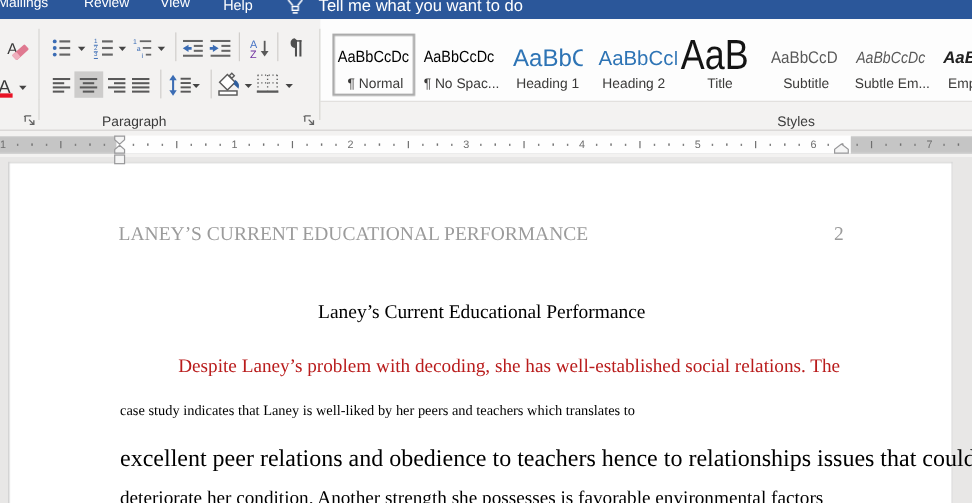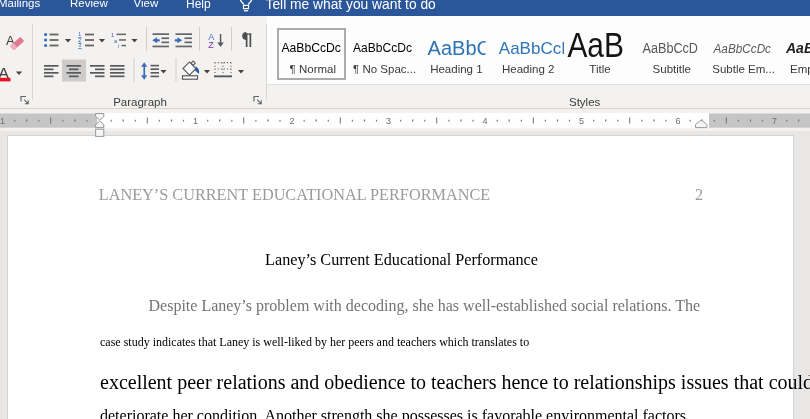--- a/index.html
+++ b/index.html
@@ -4,41 +4,41 @@
 html,body{width:810px;height:419px;overflow:hidden;background:#e8e7e6;font-family:"Liberation Sans",sans-serif}
 .abs{position:absolute;transform:translateZ(0)}
 svg{transform:translateZ(0)}
 .serif{font-family:Liberation Serif, serif;white-space:nowrap}
 </style></head>
 <body>
 <div class="abs" style="left:0;top:16px;width:810px;height:115px;background:#f3f2f1"></div>
 <div class="abs" style="left:267px;top:16px;width:543px;height:67.5px;background:#fdfdfd"></div>
 <div class="abs" style="left:267px;top:83.5px;width:543px;height:1px;background:#e2e0de"></div>
 <div class="abs" style="left:0;top:108px;width:810px;height:1px;background:#d5d3d1"></div>
-<div class="abs" style="left:85px;top:96px;width:110px;text-align:center;font-size:11.5px;color:#3b3b3b">Paragraph</div>
-<div class="abs" style="left:569px;top:96px;width:110px;text-align:left;font-size:11.5px;color:#3b3b3b">Styles</div>
+<div class="abs" style="left:85px;top:96px;width:110px;text-align:left;font-size:11.5px;color:#3b3b3b">Paragraph</div>
+<div class="abs" style="left:569px;top:96px;width:110px;text-align:right;font-size:11.5px;color:#3b3b3b">Styles</div>
 <div class="abs" style="left:0;top:0;width:810px;height:16px;background:#2b579a"></div>
 <div class="abs" style="left:-2px;top:-2.7px;color:#fff;font-size:11.5px">Mailings</div>
 <div class="abs" style="left:70px;top:-2.7px;color:#fff;font-size:11.5px">Review</div>
 <div class="abs" style="left:133.5px;top:-2.7px;color:#fff;font-size:11.5px">View</div>
 <div class="abs" style="left:186px;top:-2.7px;color:#fff;font-size:12px">Help</div>
 <div class="abs" style="left:265.5px;top:-3.5px;color:#fff;font-size:13.8px">Tell me what you want to do</div>
 <svg class="abs" style="left:238px;top:0" width="16" height="14" viewBox="0 0 16 14">
   <path d="M2.2 0 L5.9 4.6 M13.8 0 L10.1 4.6" stroke="#fff" stroke-width="1.3" fill="none"></path>
   <rect x="5.5" y="5.4" width="5" height="3.2" fill="none" stroke="#fff" stroke-width="1.2"></rect>
   <rect x="5.9" y="10.1" width="4.2" height="1.3" fill="#fff"></rect>
 </svg>
 <div class="abs" style="left:0;top:113px;width:810px;height:15px;background:#c5c5c5;border-top:1px solid #dcdcdc;border-bottom:1px solid #d2d2d2"></div>
 <div class="abs" style="left:96.5px;top:113px;width:612px;height:15px;background:#fefefe"></div>
 <div class="abs" style="left:0;top:131px;width:810px;height:288px;background:#e8e7e6"></div>
 <div class="abs" style="left:7px;top:134.5px;width:787px;height:285px;background:#fff;border:1px solid #d4d4d4;border-bottom:none"></div>
 <div class="abs serif" style="left:98.8px;top:185.5px;font-size:16.25px;color:#9b9b9b">LANEY’S CURRENT EDUCATIONAL PERFORMANCE</div>
 <div class="abs serif" style="left:695px;top:185.5px;font-size:16.25px;color:#9b9b9b">2</div>
 <div class="abs serif" style="left:8px;top:251.2px;width:787px;text-align:center;font-size:16.2px;color:#000">Laney’s Current Educational Performance</div>
-<div class="abs serif" style="left:148.5px;top:297.2px;font-size:16px;color:#737373">Despite Laney’s problem with decoding, she has well-established social relations. The</div>
+<div class="abs serif" style="left:148.5px;top:297.2px;font-size:16px;color:#b91c1c">Despite Laney’s problem with decoding, she has well-established social relations. The</div>
 <div class="abs serif" style="left:100px;top:334.8px;font-size:12px;color:#000">case study indicates that Laney is well-liked by her peers and teachers which translates to</div>
 <div class="abs serif" style="left:100px;top:371.3px;font-size:20px;color:#000">excellent peer relations and obedience to teachers hence to relationships issues that could</div>
 <div class="abs serif" style="left:100px;top:406.7px;font-size:16px;color:#000">deteriorate her condition. Another strength she possesses is favorable environmental factors</div>
 <div class="abs" style="left:277.3px;top:28px;width:68.5px;height:51.5px;border:2px solid #ababab"></div>
 <svg class="abs" style="left:0;top:0" width="810" height="419" viewBox="0 0 810 419">
 <text x="2.5" y="123.7" text-anchor="middle" font-size="9" fill="#6e6e6e" font-family="Liberation Sans">1</text>
 <rect x="14.1" y="119.8" width="1.2" height="1.8" fill="#7e7e7e"></rect>
 <rect x="26.1" y="119.5" width="1.2" height="2" fill="#707070"></rect>
 <rect x="38.2" y="119.8" width="1.2" height="1.8" fill="#7e7e7e"></rect>
 <rect x="50.2" y="117.5" width="1" height="6" fill="#6f6f6f"></rect>

